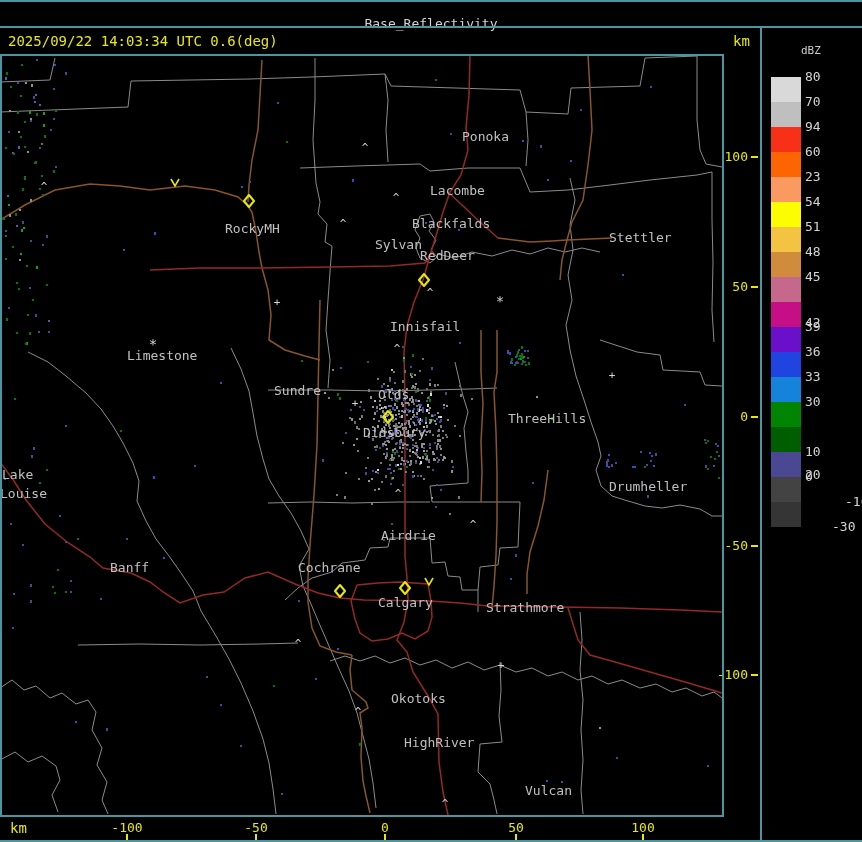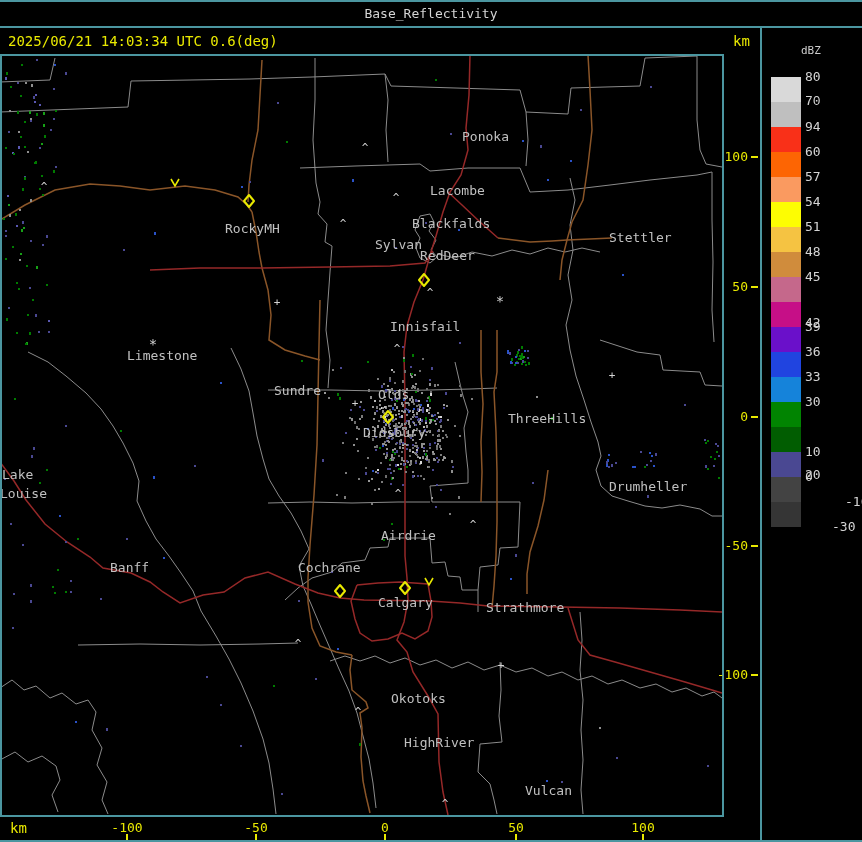--- a/index.html
+++ b/index.html
@@ -1,20 +1,20 @@
 <!DOCTYPE html>
 <html><head>
 <meta charset="utf-8">
 <style>
   html,body{margin:0;padding:0;background:#000;}
   body{position:relative;width:862px;height:842px;overflow:hidden;
        font-family:"DejaVu Sans Mono", monospace;}
   .teal-h{position:absolute;left:0;width:862px;height:2px;background:#4b96a0;}
   .teal-v{position:absolute;width:2px;background:#4b96a0;}
-  .titlebar{position:absolute;left:0;top:2px;width:862px;height:24px;
+  .titlebar{position:absolute;left:0;top:12px;width:862px;height:24px;
             color:#d4d4d4;font-size:13px;line-height:24px;text-align:center;}
   .infobar{position:absolute;left:0;top:28px;width:862px;height:26px;}
   .stamp{position:absolute;left:8px;top:5px;color:#e9e900;font-size:14px;white-space:pre;}
   .km-right{position:absolute;left:733px;top:5px;color:#e9e900;font-size:14px;}
   .map-frame{position:absolute;left:0;top:54px;width:724px;height:763px;
              border:2px solid #4b96a0;box-sizing:border-box;background:#000;}
   #map{position:absolute;left:2px;top:56px;}
   .raxis-label{position:absolute;left:698px;width:50px;text-align:right;
                color:#e9e900;font-size:13px;height:14px;}
   .raxis-tick{position:absolute;left:751px;width:7px;height:2px;background:#e9e900;}
@@ -29,21 +29,21 @@
 </head>
 <body>
 
 <div class="teal-h" style="top:0"></div>
 <div class="titlebar">
   <span>Base_Reflectivity</span>
 </div>
 <div class="teal-h" style="top:26px"></div>
 
 <div class="infobar">
-  <span class="stamp">2025/06/21 14:03:34 UTC 0.6(deg)</span>
+  <span class="stamp">2025/09/22 14:03:34 UTC 0.6(deg)</span>
   <span class="km-right">km</span>
 </div>
 
 <div class="map-frame"></div>
 <svg id="map" width="720" height="759" viewBox="2 56 720 759">
     <polyline points="0,112 128,107 131,81 250,79 312,77 385,74 391,86 520,90 526,112 568,114 571,88 640,86 645,58" fill="none" stroke="#8b8b8b" stroke-width="1"></polyline>
     <polyline points="645,58 697,56 697,120 700,150 706,164 722,167" fill="none" stroke="#8b8b8b" stroke-width="1"></polyline>
     <polyline points="300,168 355,166 420,164 430,171 468,168 520,168 530,192 568,190 610,185 650,180 697,175 712,172 712,220 713,262 712,310 714,342" fill="none" stroke="#8b8b8b" stroke-width="1"></polyline>
     <polyline points="526,112 528,140 526,166" fill="none" stroke="#8b8b8b" stroke-width="1"></polyline>
     <polyline points="0,82 50,80 55,58" fill="none" stroke="#8b8b8b" stroke-width="1"></polyline>
@@ -888,27 +888,27 @@
   </div>
 
 <div class="teal-v" style="left:760px;top:28px;height:814px"></div>
 
 <div id="colorbar">
   <div class="cb-title">dBZ</div>
   <div id="cb-blocks">
       <div class="cb-block" style="left: 771px; width: 30px; top: 77px; height: 25px; background: rgb(217, 217, 217);"></div>
       <div class="cb-label" style="top: 69px;">80</div>
       <div class="cb-block" style="left: 771px; width: 30px; top: 102px; height: 25px; background: rgb(191, 191, 191);"></div>
-      <div class="cb-label" style="top: 94px; font-family: Liberation Mono, monospace;">70</div>
+      <div class="cb-label" style="top: 94px;">70</div>
       <div class="cb-block" style="left: 771px; width: 30px; top: 127px; height: 25px; background: rgb(249, 48, 24);"></div>
       <div class="cb-label" style="top: 119px;">94</div>
       <div class="cb-block" style="left: 771px; width: 30px; top: 152px; height: 25px; background: rgb(253, 101, 3);"></div>
       <div class="cb-label" style="top: 144px;">60</div>
       <div class="cb-block" style="left: 771px; width: 30px; top: 177px; height: 25px; background: rgb(250, 154, 96);"></div>
-      <div class="cb-label" style="top: 169px;">57</div>
+      <div class="cb-label" style="top: 169px;">23</div>
       <div class="cb-block" style="left: 771px; width: 30px; top: 202px; height: 25px; background: rgb(253, 253, 2);"></div>
       <div class="cb-label" style="top: 194px;">54</div>
       <div class="cb-block" style="left: 771px; width: 30px; top: 227px; height: 25px; background: rgb(245, 195, 66);"></div>
       <div class="cb-label" style="top: 219px;">51</div>
       <div class="cb-block" style="left: 771px; width: 30px; top: 252px; height: 25px; background: rgb(208, 140, 60);"></div>
       <div class="cb-label" style="top: 244px;">48</div>
       <div class="cb-block" style="left: 771px; width: 30px; top: 277px; height: 25px; background: rgb(197, 104, 139);"></div>
       <div class="cb-label" style="top: 269px;">45</div>
       <div class="cb-block" style="left: 771px; width: 30px; top: 302px; height: 25px; background: rgb(198, 15, 135);"></div>
       <div class="cb-label" style="top: 294px; margin-top: 21px;">42</div>

